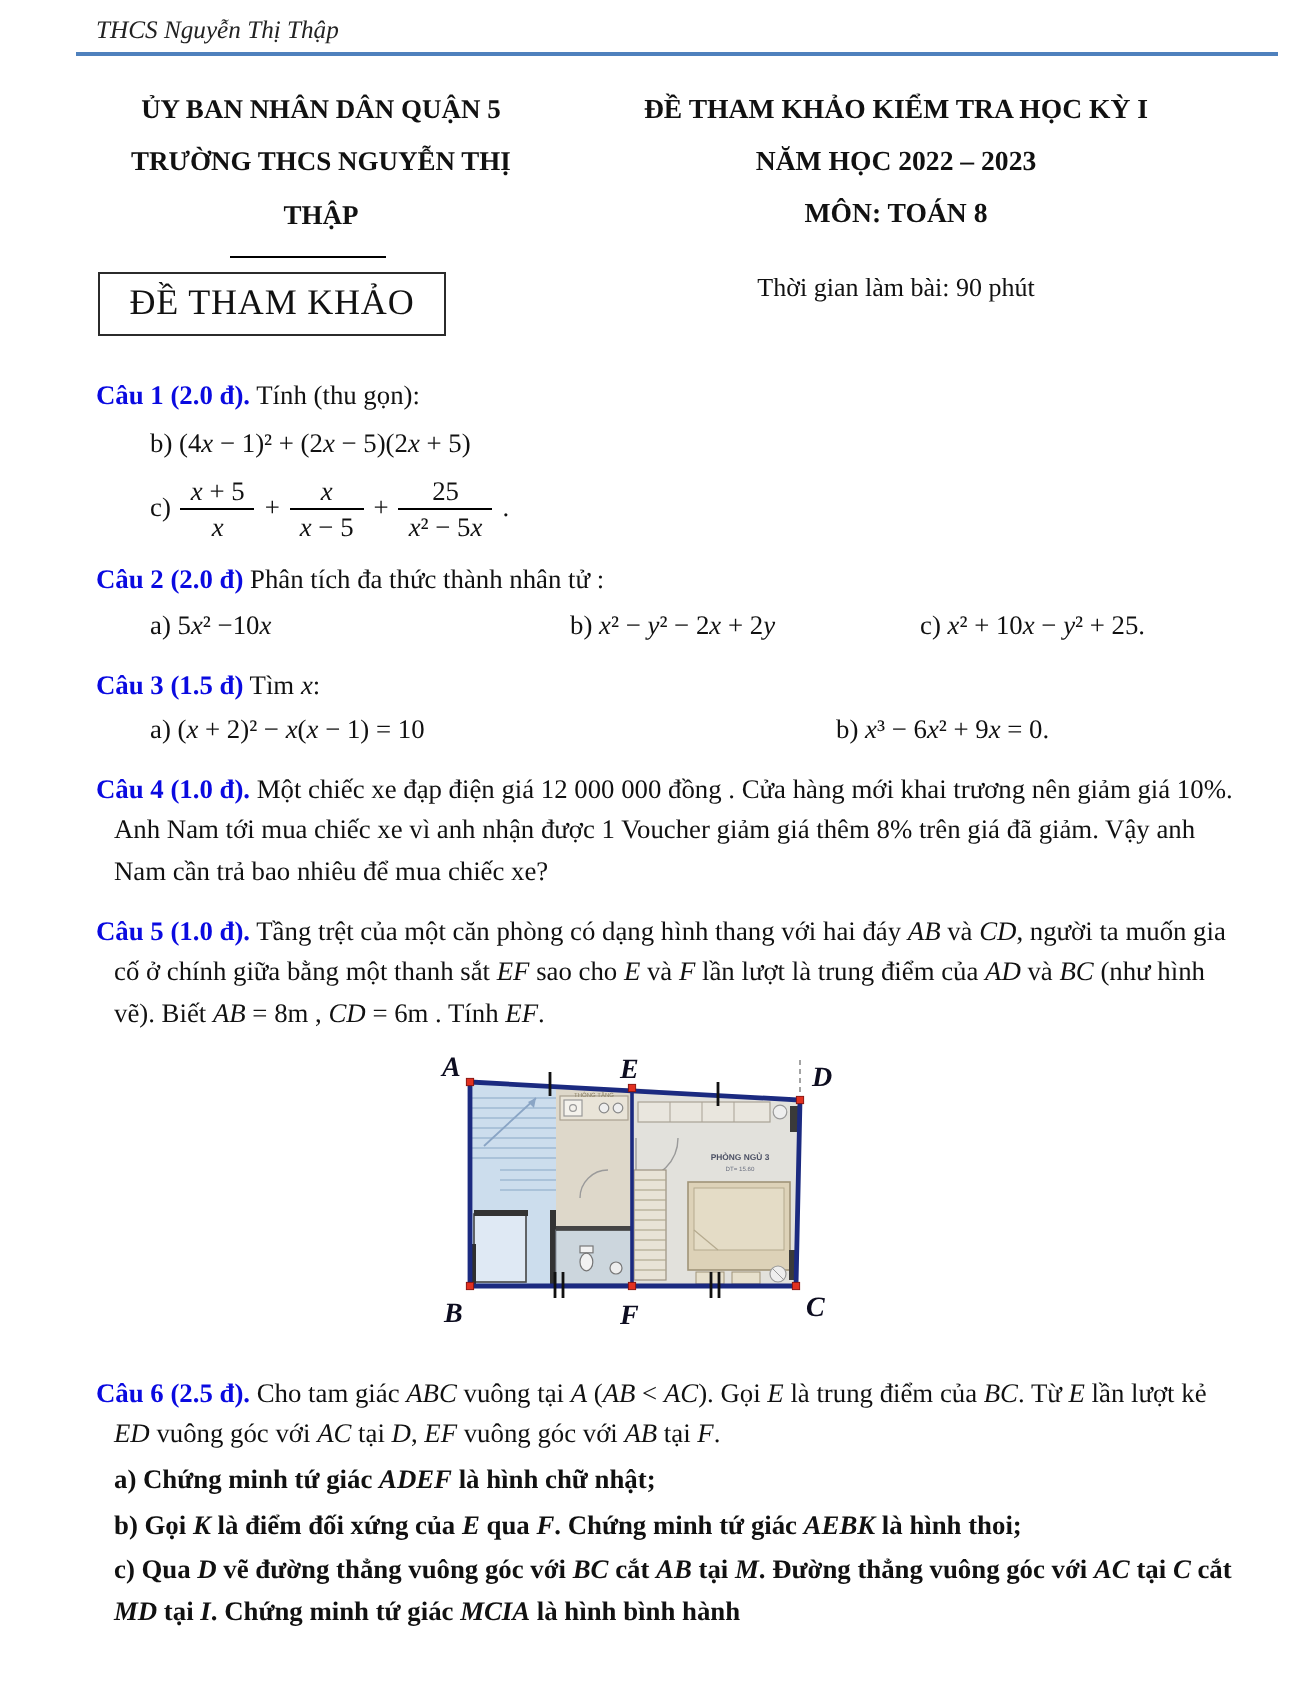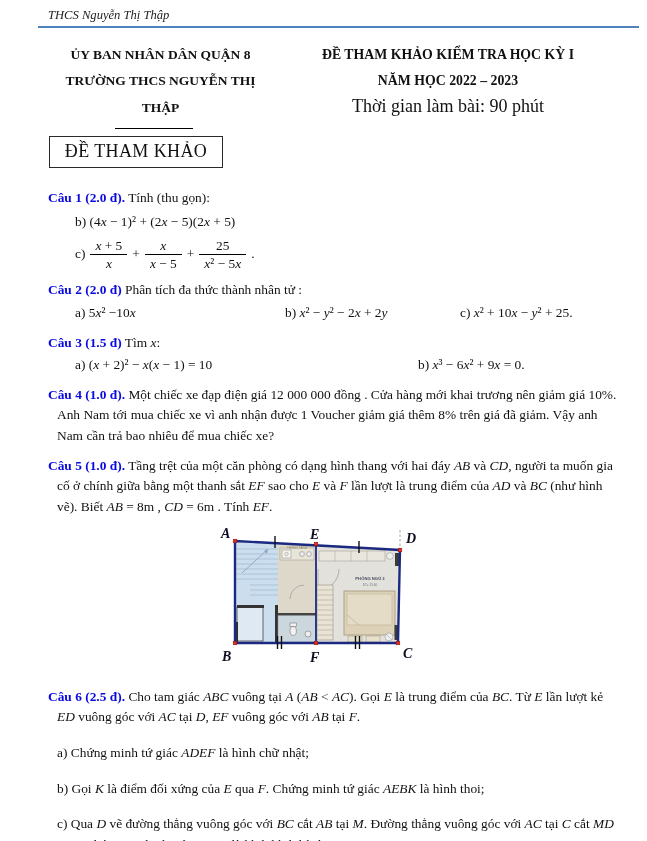--- a/index.html
+++ b/index.html
@@ -12,58 +12,59 @@
   .watermark{font-style:italic;font-size:12.6px;color:#222;}
   .toprule{border-bottom:2px solid #4f81bd;margin:3px -22px 14px -10px;}
   .headgrid{display:flex;margin-bottom:20px;}
   .headleft{width:225px;}
   .headleft .h{font-weight:bold;font-size:13.5px;line-height:1.95;text-align:center;}
   .shortrule{width:78px;border-top:1.7px solid #000;margin:7px 0 7px 67px;}
   .boxwrap{text-align:center;padding-right:49px;}
   .refbox{display:inline-block;border:1.6px solid #2b2b2b;padding:4px 15px 5px;font-size:18px;letter-spacing:.4px;}
   .headright{flex:1;text-align:center;padding-left:6px;}
   .headright .h{font-weight:bold;font-size:13.8px;line-height:1.9;}
-  .headright .sub{font-size:18px;margin-top:2px;}
+  .headright .sub{font-size:13px;margin-top:15px;}
   .q{margin:0 0 9px 0;line-height:1.54;}
   .qlabel{color:#0a0ae0;font-weight:bold;text-align:center;}
   .hang{padding-left:9px;text-indent:-9px;}
   .itm{margin:3px 0 3px 27px;}
   .row{display:flex;margin:2px 0 0 27px;}
   .row .c1{width:210px;}
   .row .c2{width:175px;}
   .row3 .c1{width:343px;}
   .fracrow{display:flex;align-items:center;margin:6px 0 2px 27px;gap:3px;}
   .frac{display:inline-block;text-align:center;vertical-align:middle;margin:0 2px;line-height:1.12;font-family:Liberation Serif, serif;}
   .frac .num{display:block;padding:0 5px 1px;border-bottom:1.1px solid #000;}
   .frac .den{display:block;padding:1px 5px 0;}
   .figwrap{margin:4px 0 8px 172px;}
-  .q6items > div{padding-left:9px;margin-top:15px;}
+  .q6items > div{padding-left:9px;margin-top:2px;font-weight:bold;}
   svg text.vlabel{font-family:"Liberation Serif",serif;font-weight:bold;font-style:italic;font-size:14px;fill:#0d0d20;}
   svg text.tiny{font-family:"Liberation Sans",sans-serif;}
 </style>
 </head>
 <body>
 
 <div class="page">
 
   <div class="watermark">THCS Nguyễn Thị Thập</div>
   <div class="toprule"></div>
 
   <div class="headgrid">
     <div class="headleft">
-      <div class="h">ỦY BAN NHÂN DÂN QUẬN 8</div>
+      <div class="h">ỦY BAN NHÂN DÂN QUẬN 5</div>
       <div class="h">TRƯỜNG THCS NGUYỄN THỊ THẬP</div>
       <div class="shortrule"></div>
       <div class="boxwrap">
         <span class="refbox">ĐỀ THAM KHẢO</span>
       </div>
     </div>
     <div class="headright">
       <div class="h">ĐỀ THAM KHẢO KIỂM TRA HỌC KỲ I</div>
       <div class="h">NĂM HỌC 2022 – 2023</div>
+      <div class="h">MÔN: TOÁN 8</div>
       <div class="sub">Thời gian làm bài: 90 phút</div>
     </div>
   </div>
 
   <div class="q">
     <div>
       <span class="qlabel">Câu 1 (2.0 đ).</span>
       <span>Tính (thu gọn):</span>
     </div>
     <div class="itm">b) (4<i>x</i> − 1)² + (2<i>x</i> − 5)(2<i>x</i> + 5)</div>

